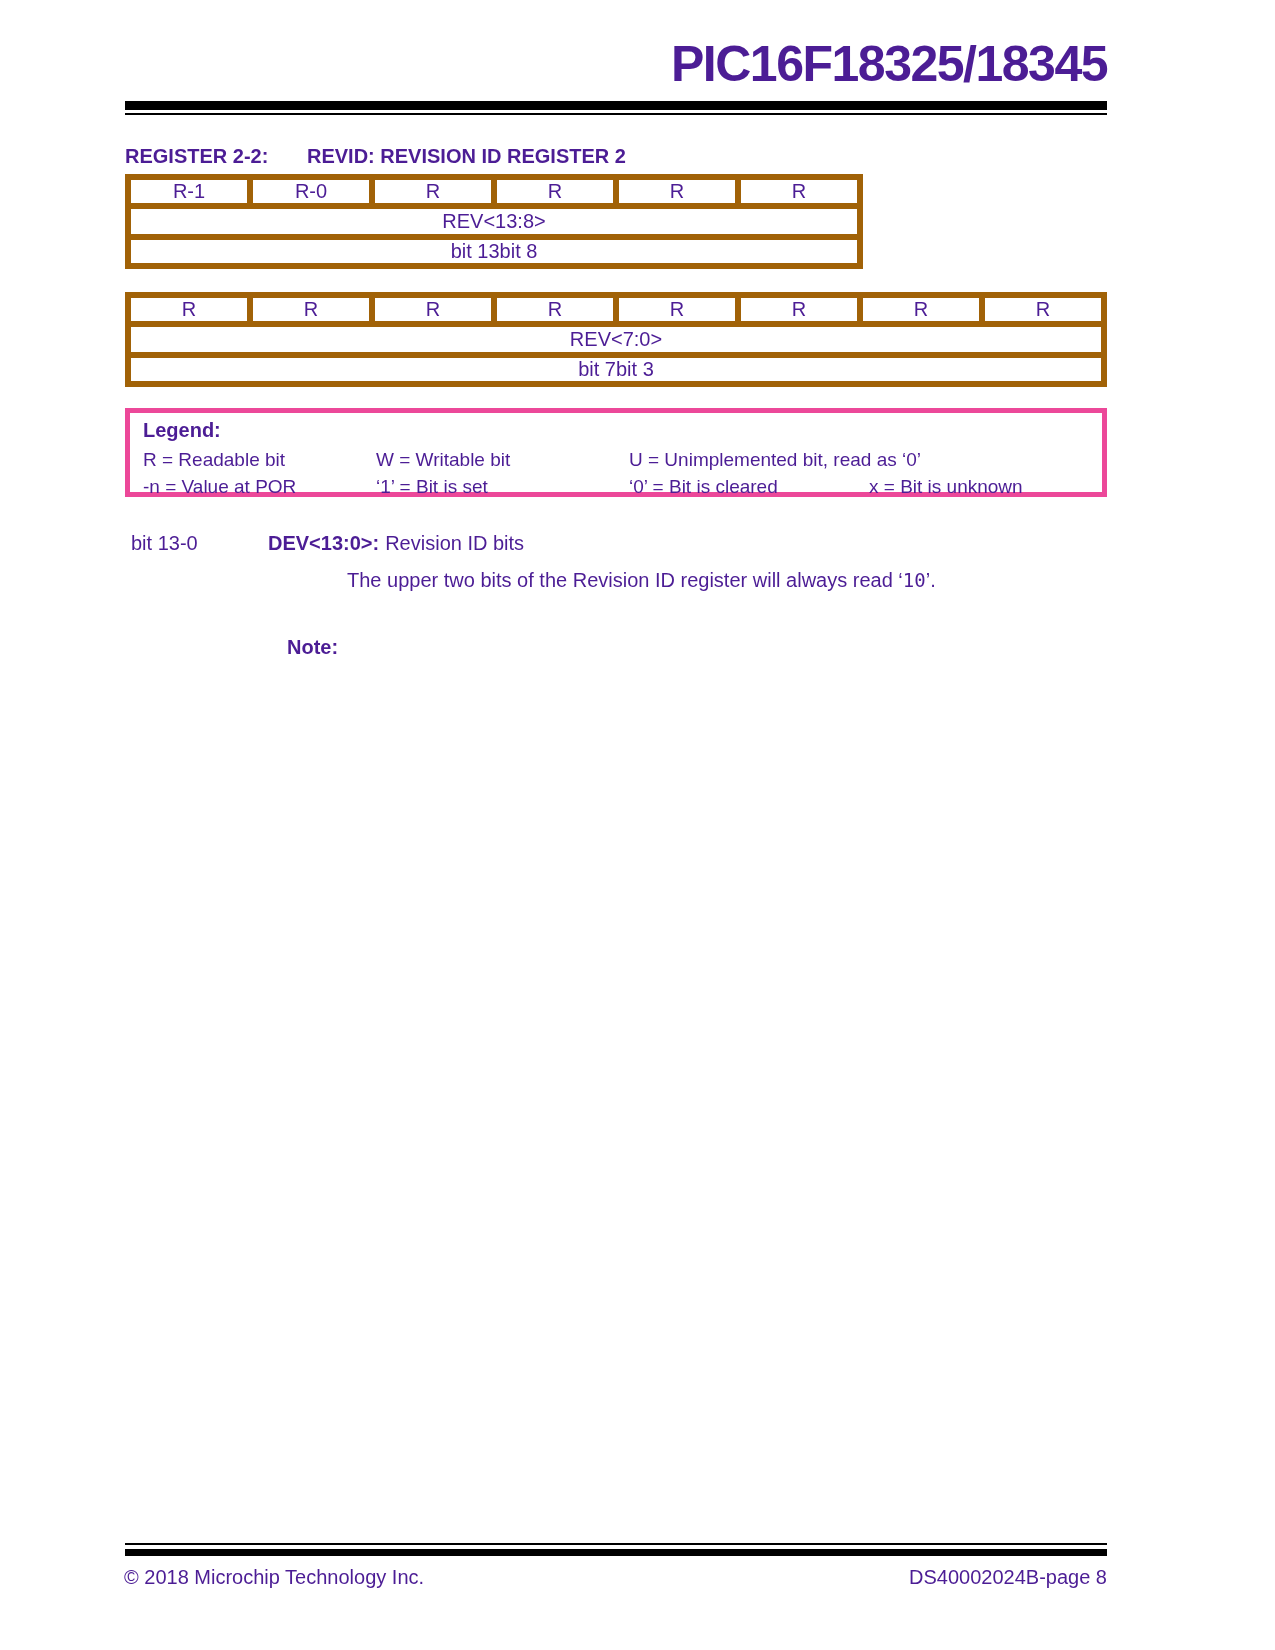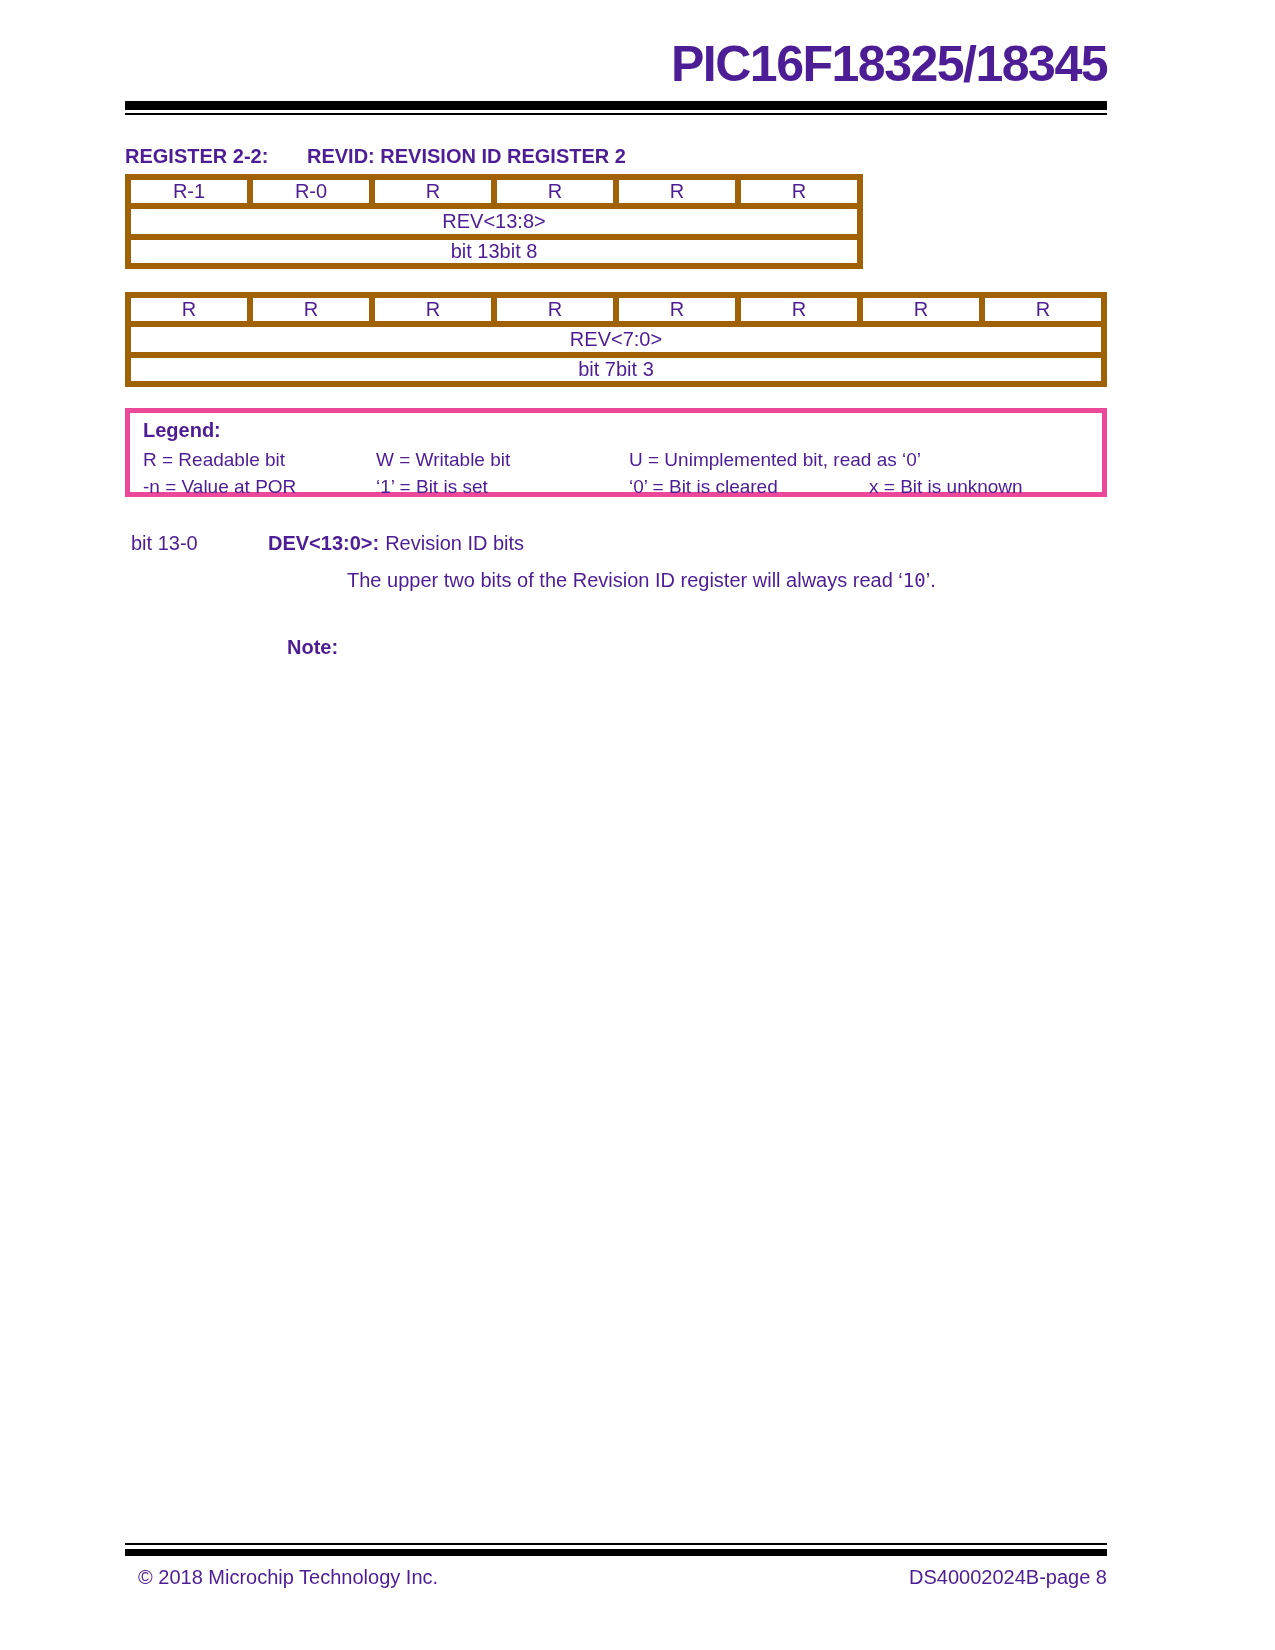--- a/index.html
+++ b/index.html
@@ -69,21 +69,21 @@
   .bd-range { left:131px; top:533px; }
   .bd-body  { left:260px; top:533px;margin-left:8px; }
   .bd-name  { font-weight:bold; }
   .bd-text  { margin-left:6px; }
   .note-label { left:287px; top:600px; font-weight:bold;margin-top:37px; }
   .note-body  { left:347px; top:570px; }
   .mono { font-family:"DejaVu Sans Mono", monospace; font-size:19px; }
 
   
   .foot { top:1566px; font-size:20px; line-height:22px; white-space:nowrap; }
-  .foot-left  { left:138px; }
+  .foot-left  { left:124px; }
   .foot-right { left:125px; width:982px; text-align:right; }
 </style>
 </head>
 <body>
 
 <div class="page">
 
   <div class="abs doc-title">PIC16F18325/18345</div>
   <div class="abs rule rule-h-thick"></div>
   <div class="abs rule rule-h-thin"></div>

